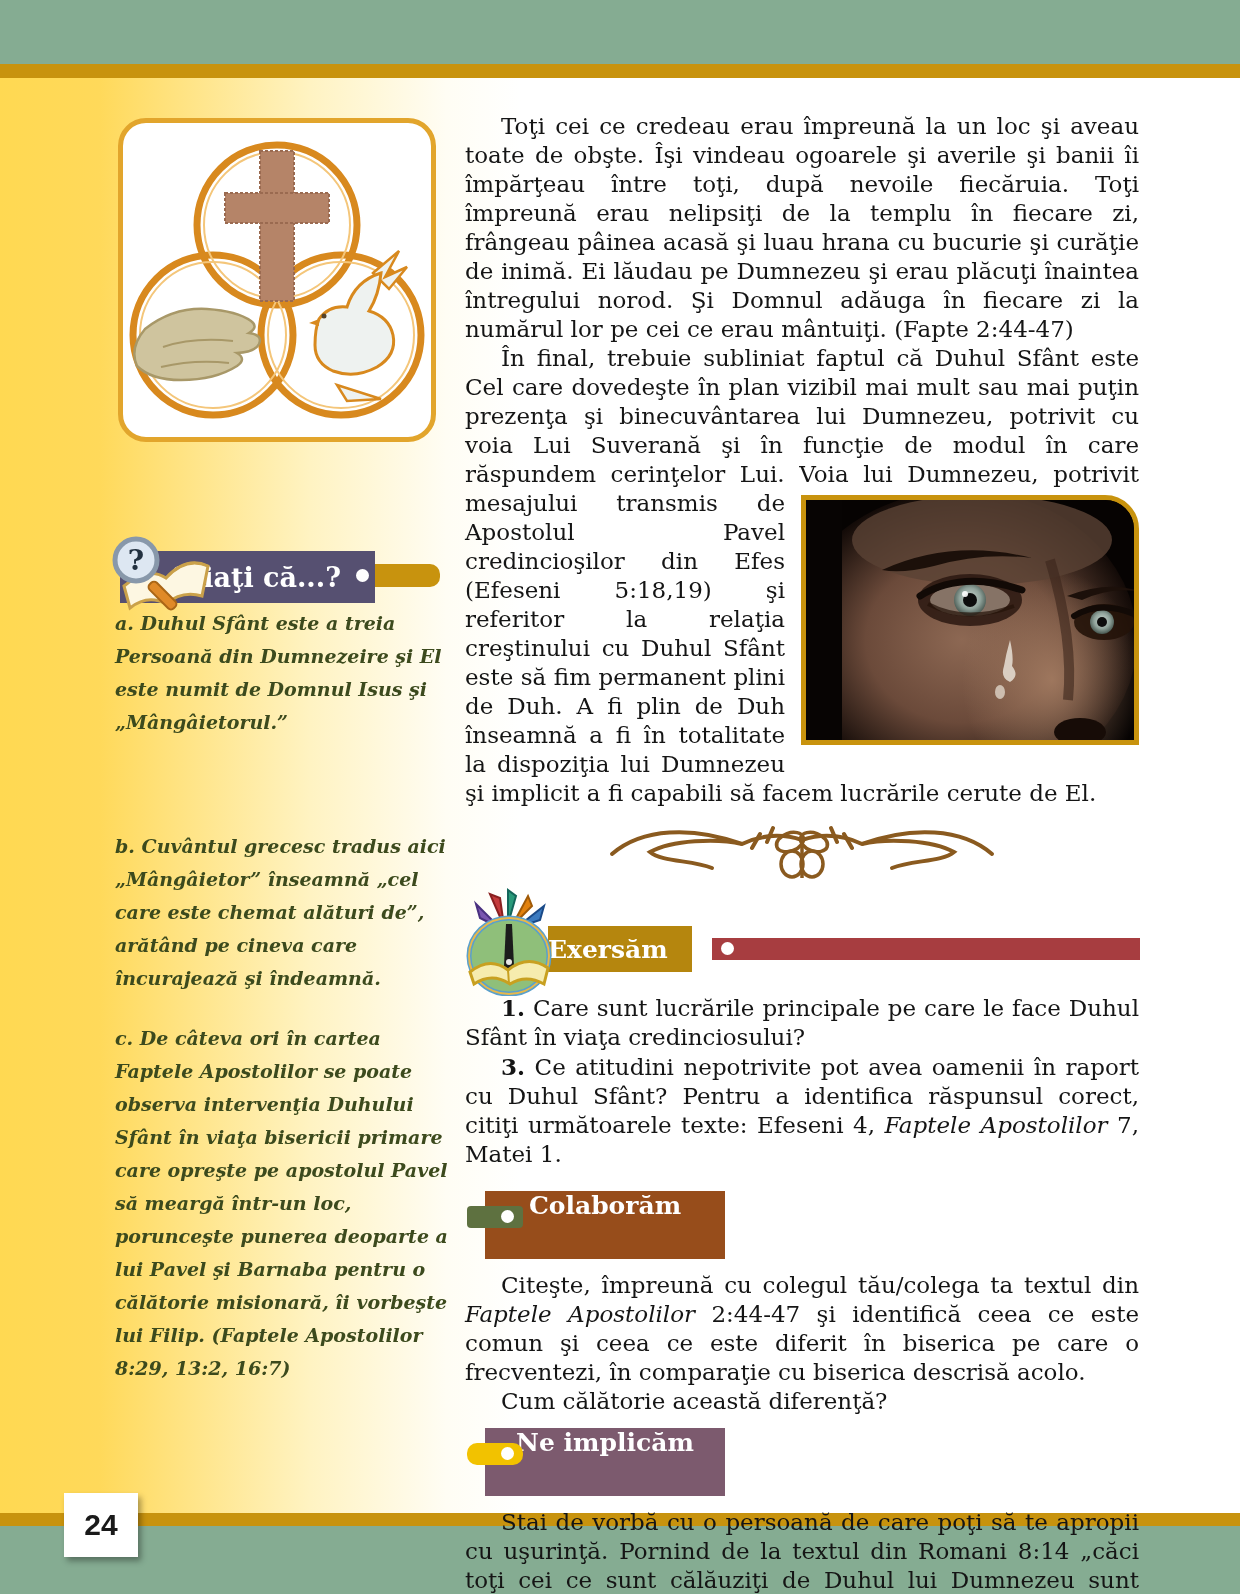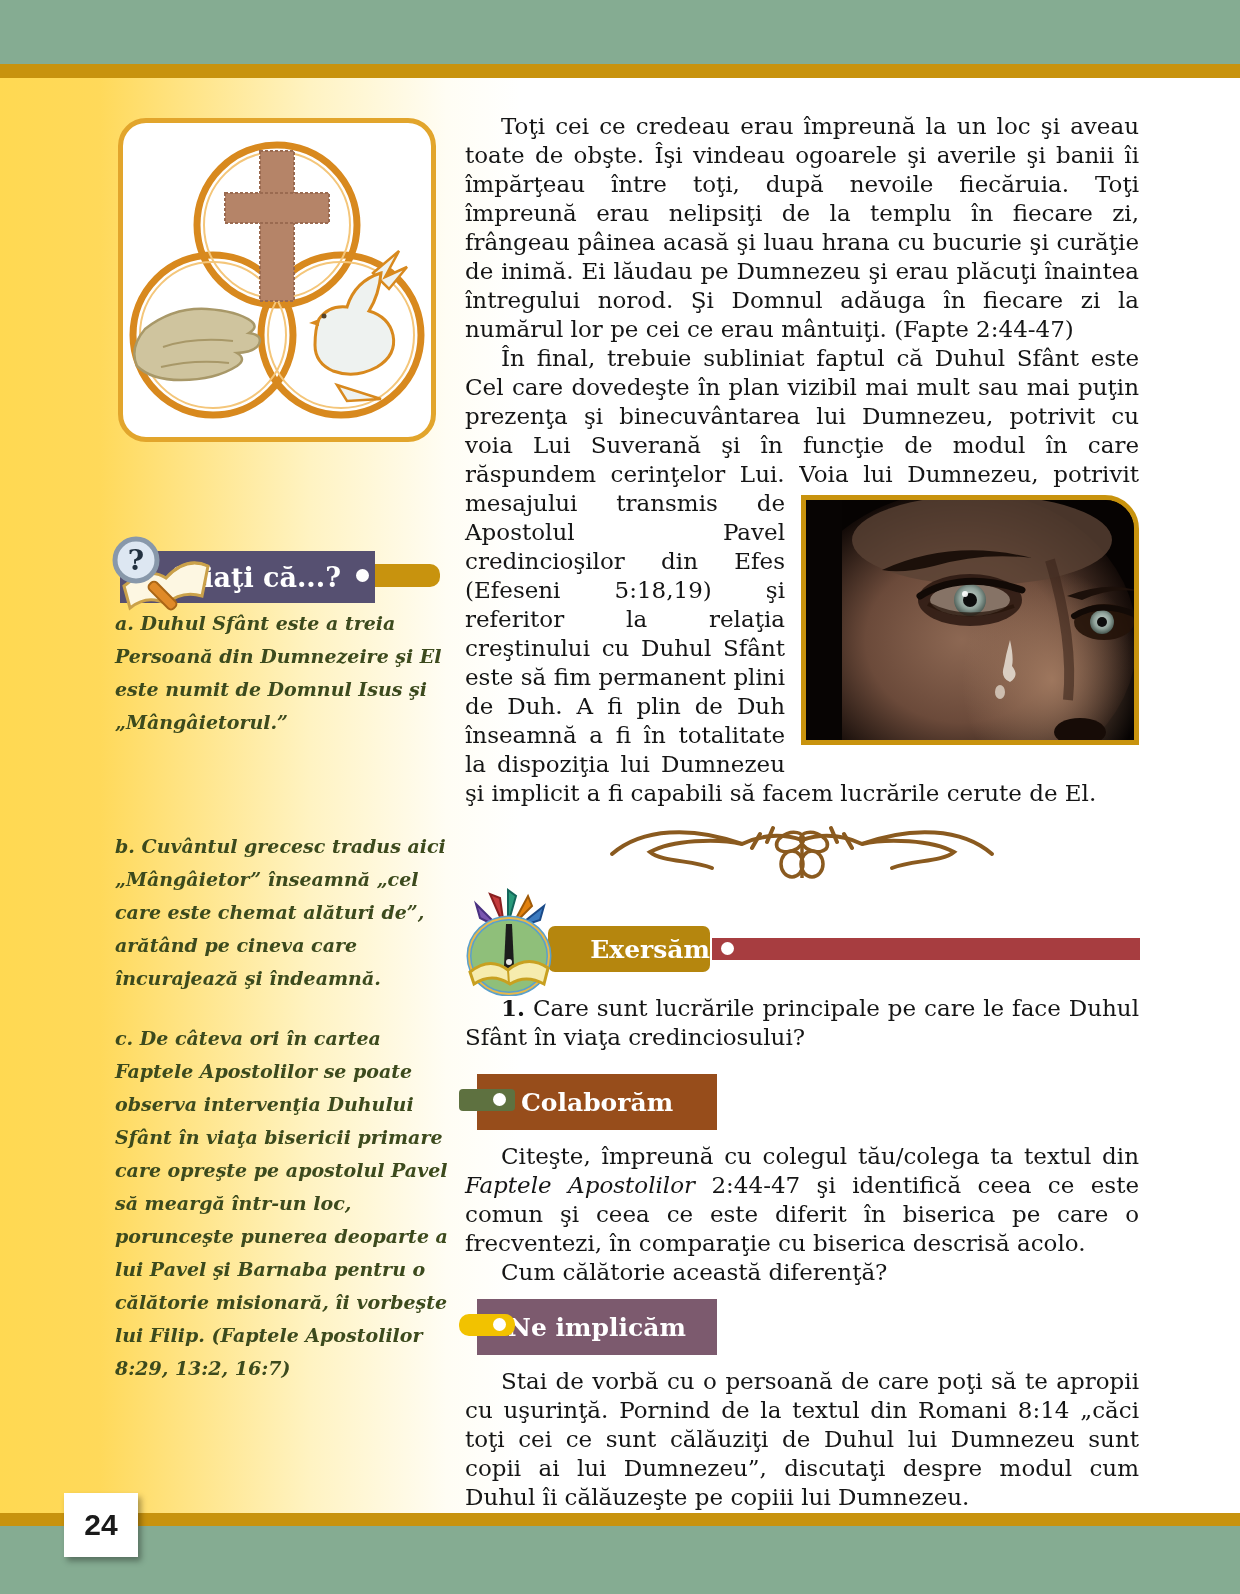--- a/index.html
+++ b/index.html
@@ -32,27 +32,27 @@
   .ki-a{top:607px;} .ki-b{top:830px;} .ki-c{top:1022px;}
   
   .main-col{left:465px;top:112px;width:674px;}
   .bodytext{font-size:23px;line-height:29px;color:#151515;text-align:justify;margin:0;}
   .indent{text-indent:36px;}
   .photo-float{float:right;width:338px;height:250px;margin:6px 0 6px 16px;
      border:5px solid #c8930e;border-radius:0 34px 0 0;box-sizing:border-box;overflow:hidden;background:#070403;}
   .flourish-wrap{width:100%;text-align:center;margin-top:10px;height:70px;clear:both;}
   
   .sec-row{position:relative;height:105px;}
-  .exe-gold{position:absolute;left:83px;top:38px;width:162px;height:46px;background:#b5860e;
-     display:flex;align-items:center;justify-content:flex-end;border-radius:7px;}
+  .exe-gold{position:absolute;left:83px;top:38px;width:144px;height:46px;background:#b5860e;
+     display:flex;align-items:center;justify-content:flex-start;}
   .exe-gold .t{color:#fff;font-weight:bold;font-size:25px;}
   .exe-red{position:absolute;left:247px;top:50px;width:428px;height:22px;background:#a73d40;}
   .exe-dot{position:absolute;left:256px;top:54px;width:13px;height:13px;border-radius:50%;background:#fff;z-index:3;}
   .exe-icon{position:absolute;left:-5px;top:0px;width:98px;height:108px;}
-  .tag-box{position:relative;left:12px;width:240px;height:56px;display:flex;align-items:center;justify-content:center;}
+  .tag-box{position:relative;left:20px;width:240px;height:68px;display:flex;align-items:flex-start;justify-content:center;}
   .tag-box .t{color:#fff;font-weight:bold;font-size:25px;}
   .tag-tab{position:absolute;left:-18px;top:15px;width:56px;height:22px;border-radius:4px;}
   .tag-dot{position:absolute;left:16px;top:19px;width:13px;height:13px;border-radius:50%;background:#fff;z-index:3;}
   .collab-box{background:#974d1b;}
   .collab-tab{background:#5e7140;}
   .involve-box{background:#7c5a6e;}
   .involve-tab{background:#f2c200;border-radius:10px;}
   .qnum{font-weight:bold;}
   .it{font-style:italic;}
   .spacer-sm{height:12px;} .spacer-md{height:22px;}
@@ -206,20 +206,21 @@
         <path d="M46,36 L52,36 L54,78 L49,88 L44,78 Z" fill="#1c1c1c"></path>
         <circle cx="49" cy="74" r="3" fill="#e8e8e8"></circle>
         <path d="M10,84 Q30,68 48,82 Q68,66 88,80 L84,96 Q66,86 50,96 Q32,84 14,96 Z" fill="#f6ecae" stroke="#c8a020" stroke-width="3"></path>
         <path d="M48,82 L49,96" stroke="#c8a020" stroke-width="2"></path>
       </svg>
     </div>
   </div>
 
   <div>
     <p class="bodytext indent"><span class="qnum">1.</span><span> Care sunt lucrările principale pe care le face Duhul Sfânt în viaţa credinciosului?</span></p>
+    <p class="bodytext indent"><span class="qnum">3.</span><span> Ce atitudini nepotrivite pot avea oamenii în raport cu Duhul Sfânt? Pentru a identifica răspunsul corect, citiţi următoarele texte: Efeseni 4, </span><span class="it">Faptele Apostolilor</span><span> 7, Matei 1.</span></p>
   </div>
 
   <div class="spacer-md"></div>
 
   <div class="tag-box collab-box">
     <div class="tag-tab collab-tab"></div>
     <div class="tag-dot"></div>
     <span class="t">Colaborăm</span>
   </div>
 

